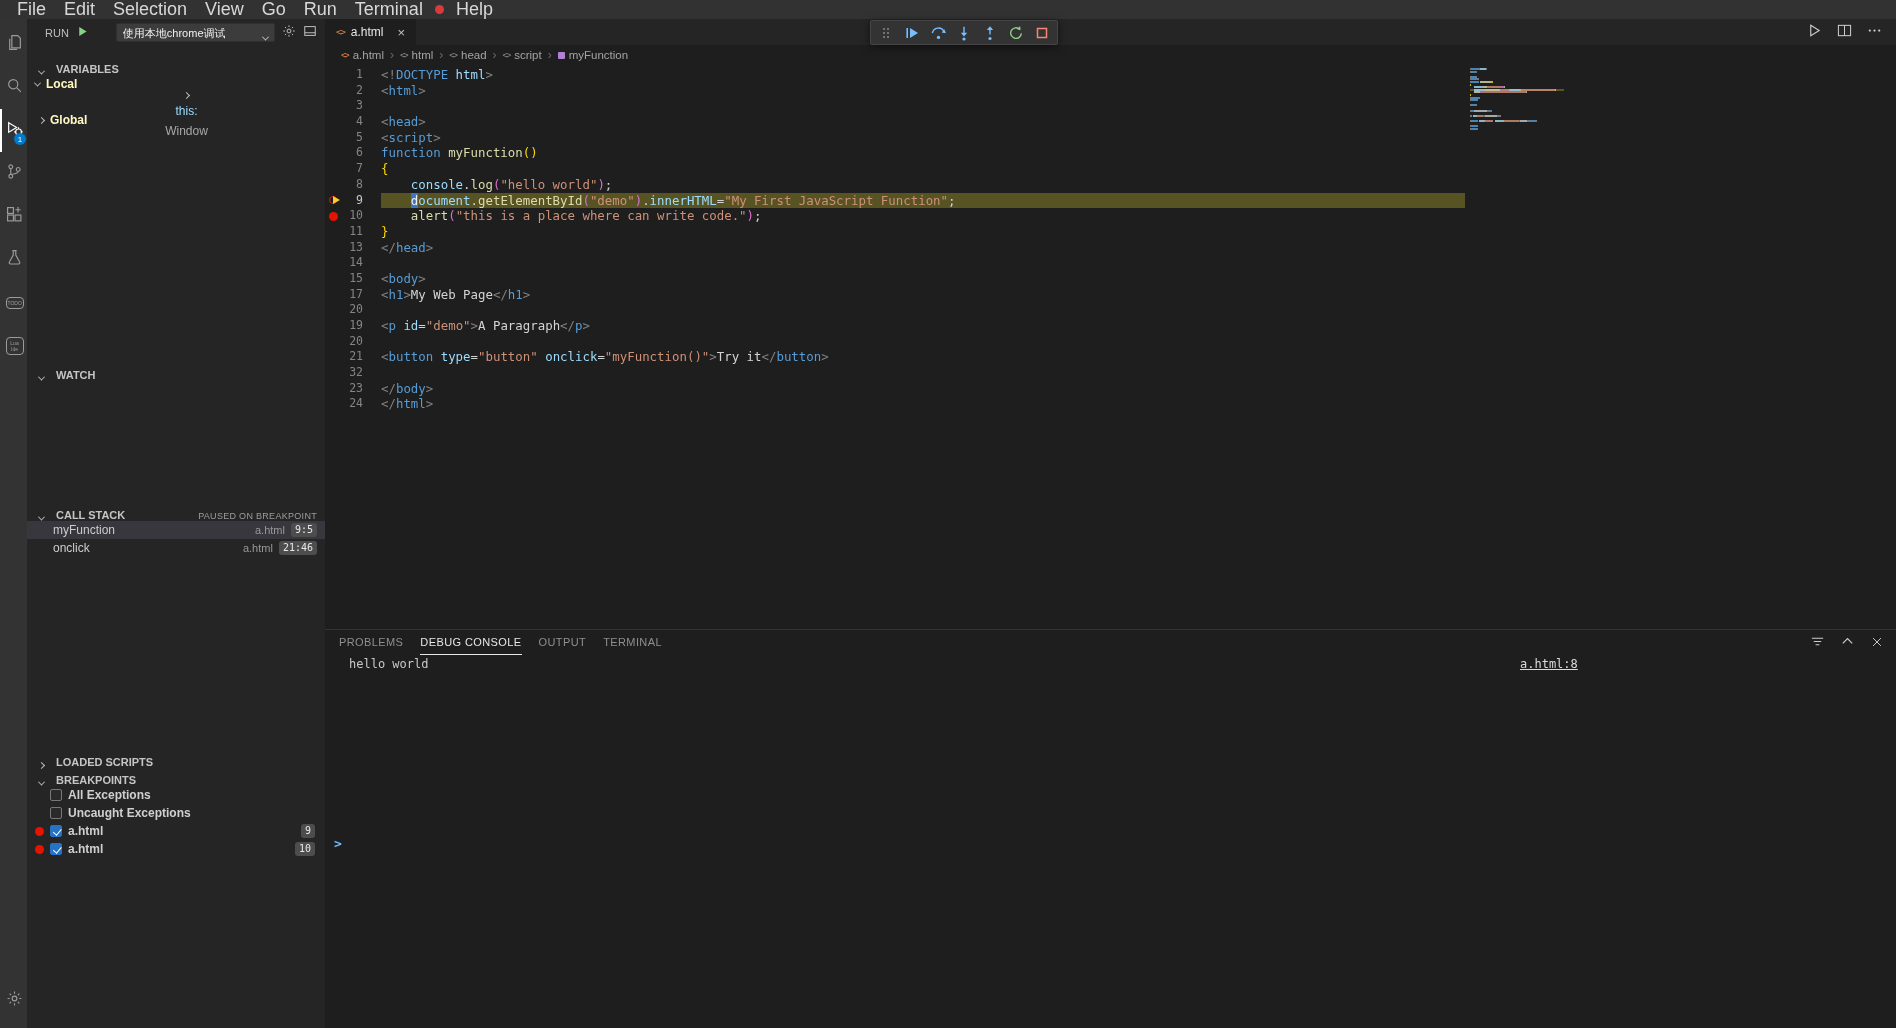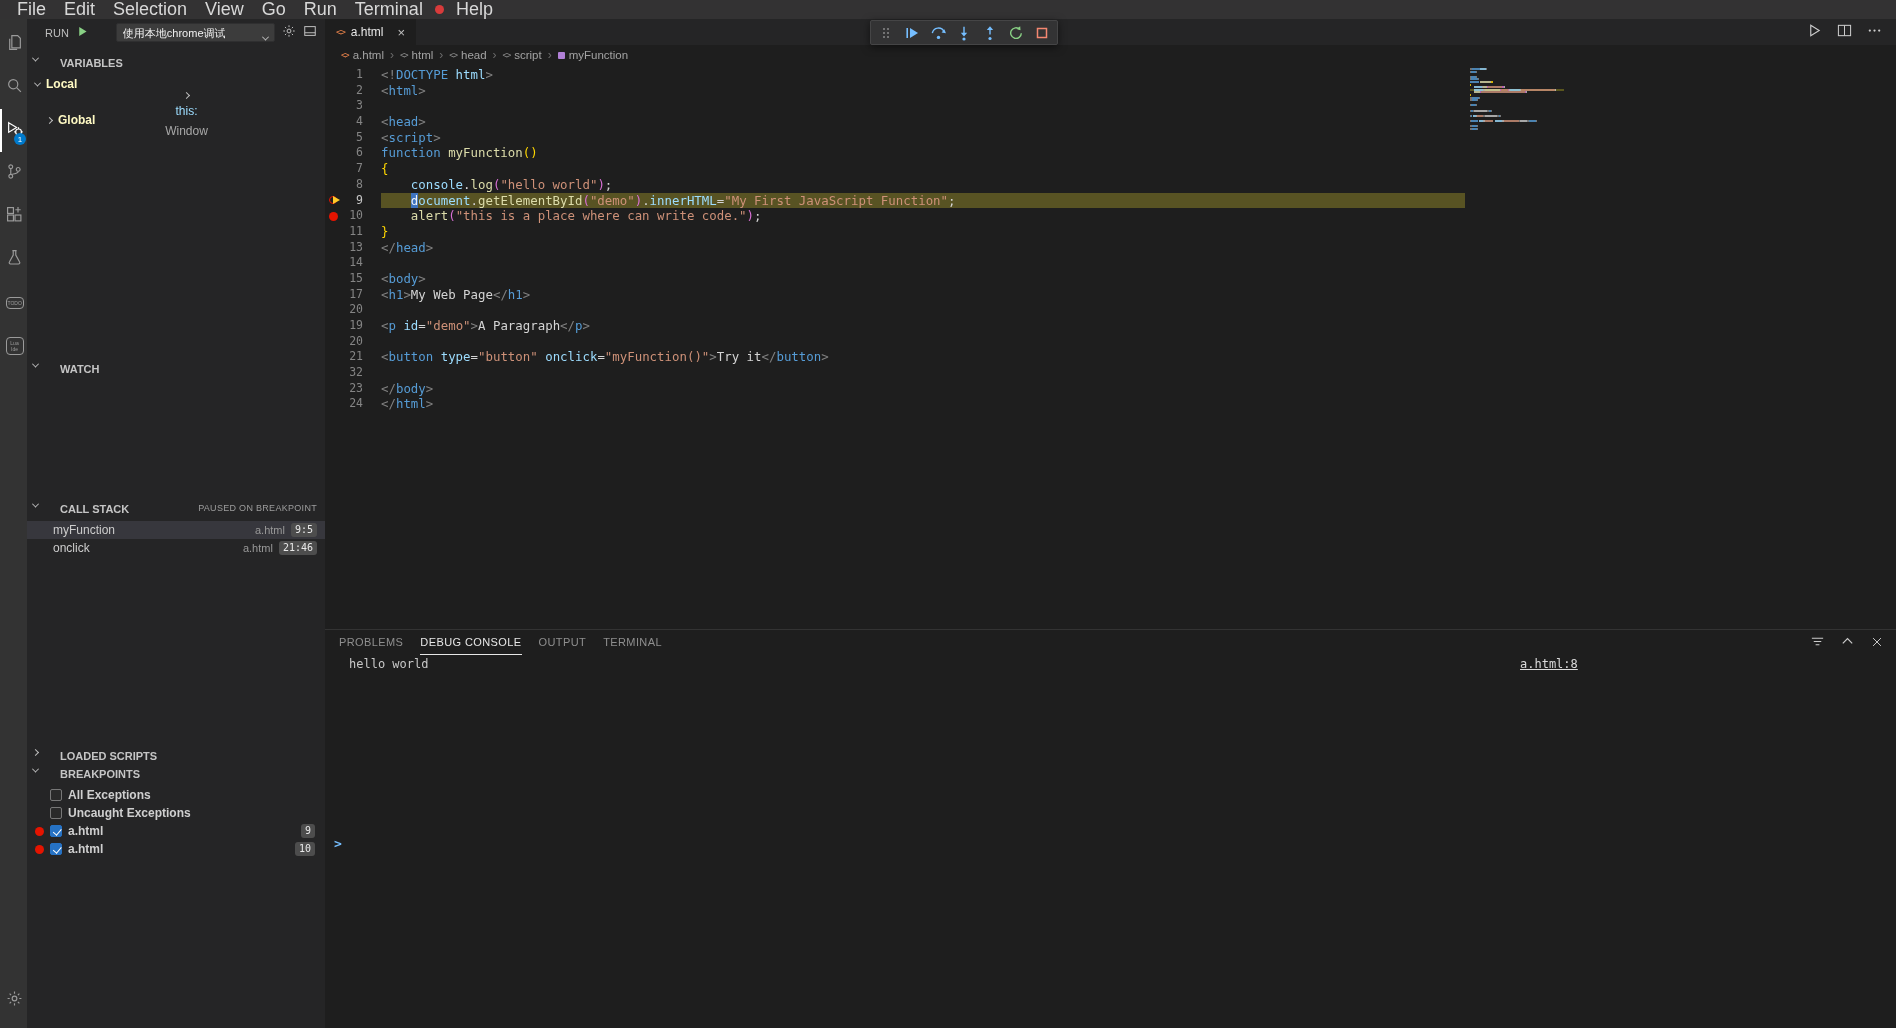--- a/index.html
+++ b/index.html
@@ -28,21 +28,21 @@
   
   .sidebar{width:298px;background:#252526;flex:none;display:flex;flex-direction:column;font-size:12px;overflow:hidden;}
   .run-row{height:27px;display:flex;align-items:center;padding:0 8px 0 18px;gap:7px;flex:none;}
   .run-title{font-size:11px;color:#bdbdbd;}
   .run-dd{flex:1;max-width:168px;height:19px;background:#3c3c3c;border:1px solid #2f2f30;border-radius:2px;
           display:flex;align-items:flex-end;gap:4px;padding:0 6px;font-size:11px;color:#f0f0f0;overflow:hidden;white-space:nowrap;margin-left:20px;}
   .run-dd .dd-label{flex:1;overflow:hidden;text-overflow:ellipsis;}
   .chev{width:5px;height:5px;border-right:1.2px solid #bdbdbd;border-bottom:1.2px solid #bdbdbd;display:inline-block;flex:none;}
   .chev-down{transform:rotate(45deg) translate(-1px,-1px);}
   .chev-right{transform:rotate(-45deg);}
-  .side-header{height:18px;display:flex;align-items:flex-start;gap:22px;padding-left:6px;font-size:11px;font-weight:bold;color:#c5c5c5;flex:none;}
+  .side-header{height:18px;display:flex;align-items:flex-end;gap:12px;padding-left:12px;font-size:11px;font-weight:bold;color:#c5c5c5;flex:none;}
   .side-status{margin-left:auto;margin-right:8px;font-size:9px;font-weight:normal;color:#9d9d9d;letter-spacing:.3px;}
   .spacer{flex:none;}
   .side-row{height:18px;display:flex;align-items:center;gap:6px;flex:none;}
   .scope-name{color:#fef9c3;font-weight:bold;}
   .var-name{color:#9cdcfe;}
   .var-value{color:#a8a8a8;}
   .cs-row{height:18px;display:flex;align-items:center;padding:0 8px 0 26px;flex:none;}
   .cs-row.selected{background:#37373d;}
   .cs-name{flex:1;color:#cccccc;}
   .cs-file{color:#989898;font-size:11px;margin-right:6px;}
@@ -226,21 +226,21 @@
       <div>
           <div class="side-row" style="padding-left: 8px;">
             <span class="chev chev-down"></span>
             <span class="scope-name">Local</span>
           </div>
           <div class="side-row" style="padding-left: 21px; flex-direction: column;">
             <span class="chev chev-right"></span>
             <span class="var-name">this:</span>
             <span class="var-value">Window</span>
           </div>
-          <div class="side-row" style="padding-left: 20px;">
+          <div class="side-row" style="padding-left: 12px;">
             <span class="chev chev-right"></span>
             <span class="scope-name">Global</span>
           </div>
         </div>
       <div class="spacer" style="height:234px"></div>
 
       <div class="side-header">
         <span class="chev chev-down"></span>
         <span>WATCH</span>
       </div>

